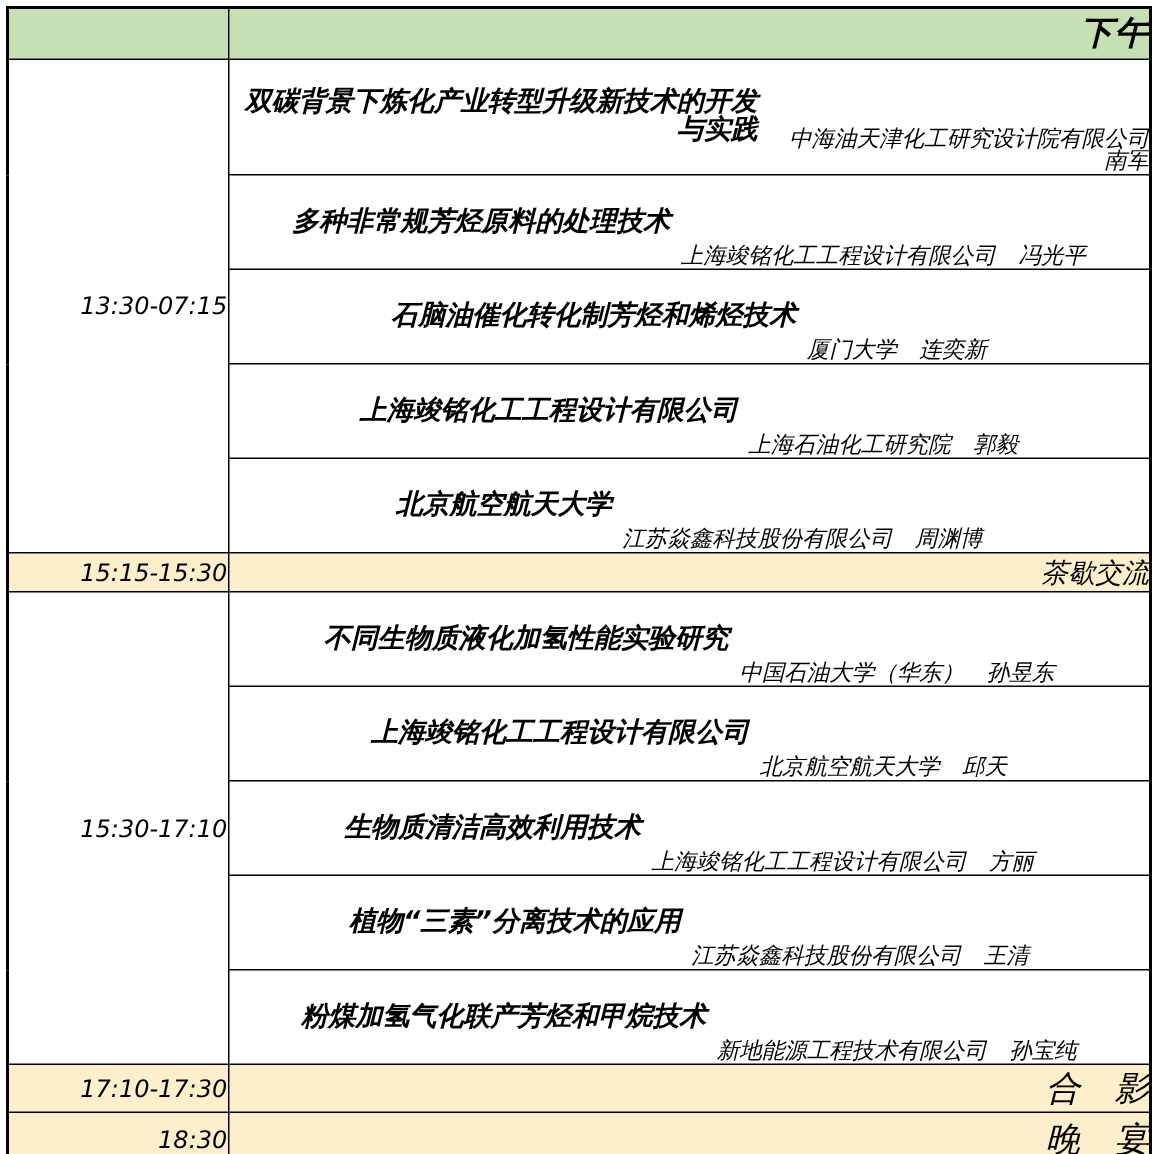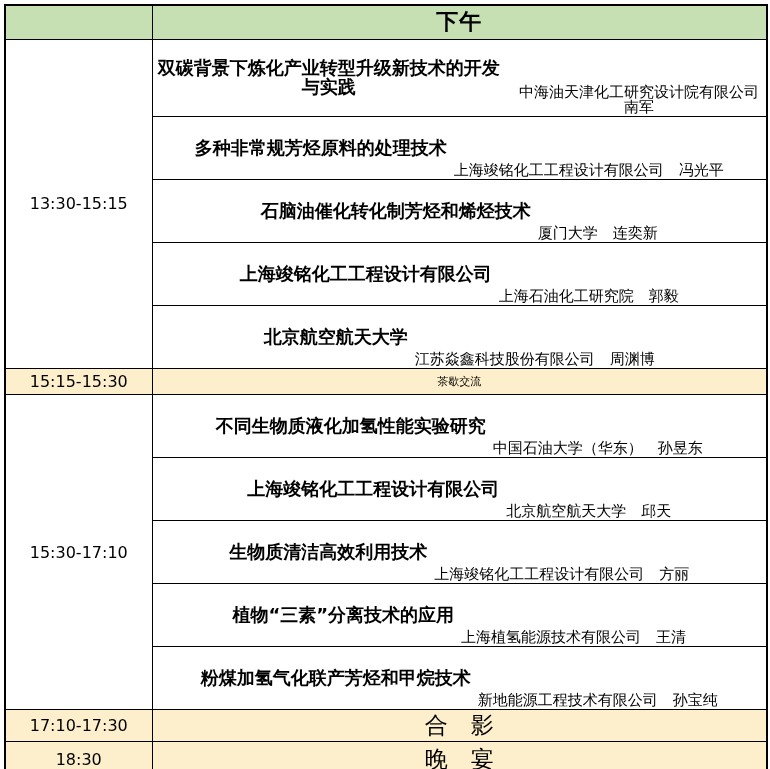--- a/index.html
+++ b/index.html
@@ -20,24 +20,25 @@
     position: absolute;
     left: 4px;
     top: 4px;
     width: 762px;
     border-collapse: collapse;
     table-layout: fixed;
     border: 2px solid var(--border);
   }
   table.agenda td {
     border: 1px solid var(--border);
-    text-align: center;
+    text-align: right;
     vertical-align: middle;
     padding: 0;
     overflow: hidden;
+    font-style: italic;
   }
   .r-header  { height: 34px; }
   .r-session { height: 63px; }
   .r-break   { height: 26px; }
   .r-photo   { height: 30px; }
   .r-banquet { height: 37px; padding-left: 41px; }
 
   .green  { background: var(--green); }
   .yellow { background: var(--yellow); }
 
@@ -61,21 +62,21 @@
     font-weight: bold;
     font-size: 18px;
     line-height: 1.05;
   }
   .session-speaker {
     font-size: 15px;
     line-height: 1.05;
     margin-top: 45px;
   }
   .break-label {
-    font-size: 11px;
+    font-size: 18px;
   }
   .event-label {
     font-size: 23px;
   }
 </style>
 </head>
 <body>
 
 <table class="agenda">
   <colgroup>
@@ -83,21 +84,21 @@
     <col style="width:615px">
   </colgroup>
 
   <tbody>
       <tr class="r-header">
     <td class="green"></td>
     <td class="green header-title">下午</td>
   </tr>
 
   <tr class="r-session">
-    <td class="time-cell" rowspan="5">13:30-15:15</td>
+    <td class="time-cell" rowspan="5">13:30-07:15</td>
     <td class="session-cell">
       <div class="inner">
         <div class="session-title">双碳背景下炼化产业转型升级新技术的开发与实践</div>
         <div class="session-speaker">中海油天津化工研究设计院有限公司　南军</div>
       </div>
     </td>
   </tr>
   <tr class="r-session">
     <td class="session-cell">
       <div class="inner">
@@ -158,21 +159,21 @@
       <div class="inner">
         <div class="session-title">生物质清洁高效利用技术</div>
         <div class="session-speaker">上海竣铭化工工程设计有限公司　方丽</div>
       </div>
     </td>
   </tr>
   <tr class="r-session">
     <td class="session-cell">
       <div class="inner">
         <div class="session-title">植物“三素”分离技术的应用</div>
-        <div class="session-speaker">上海植氢能源技术有限公司　王清</div>
+        <div class="session-speaker">江苏焱鑫科技股份有限公司　王清</div>
       </div>
     </td>
   </tr>
   <tr class="r-session">
     <td class="session-cell">
       <div class="inner">
         <div class="session-title">粉煤加氢气化联产芳烃和甲烷技术</div>
         <div class="session-speaker">新地能源工程技术有限公司　孙宝纯</div>
       </div>
     </td>

